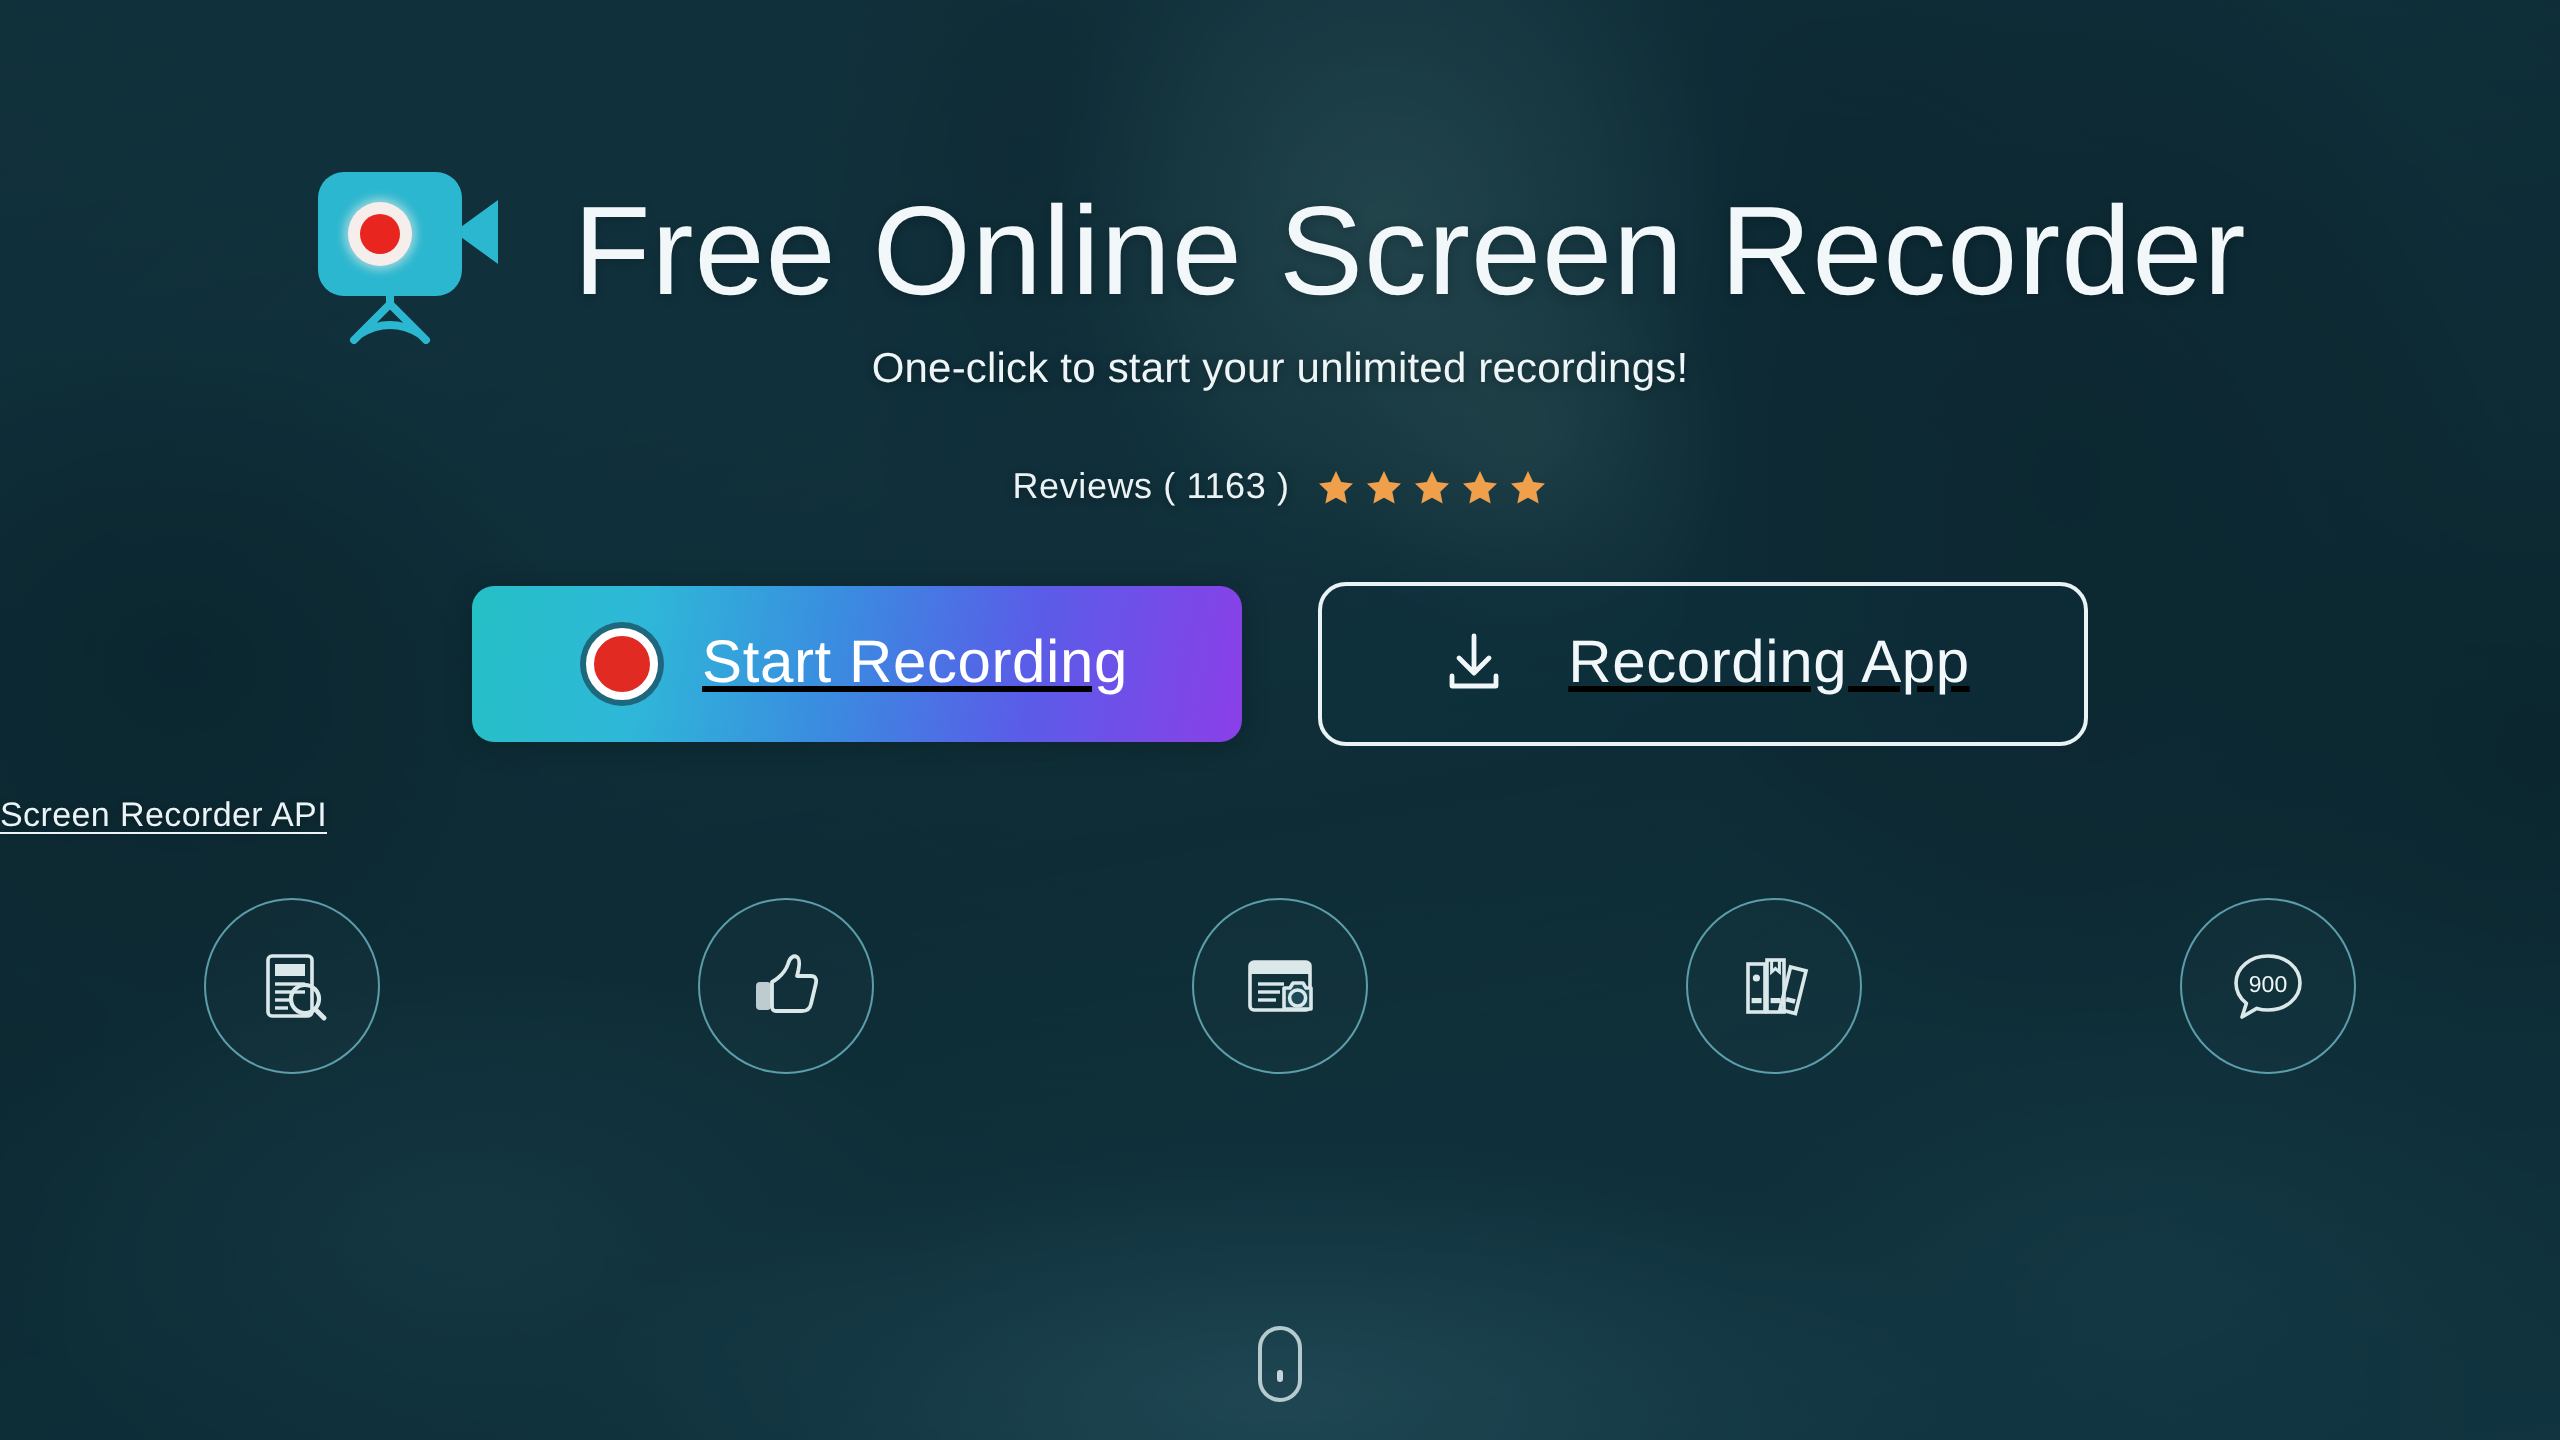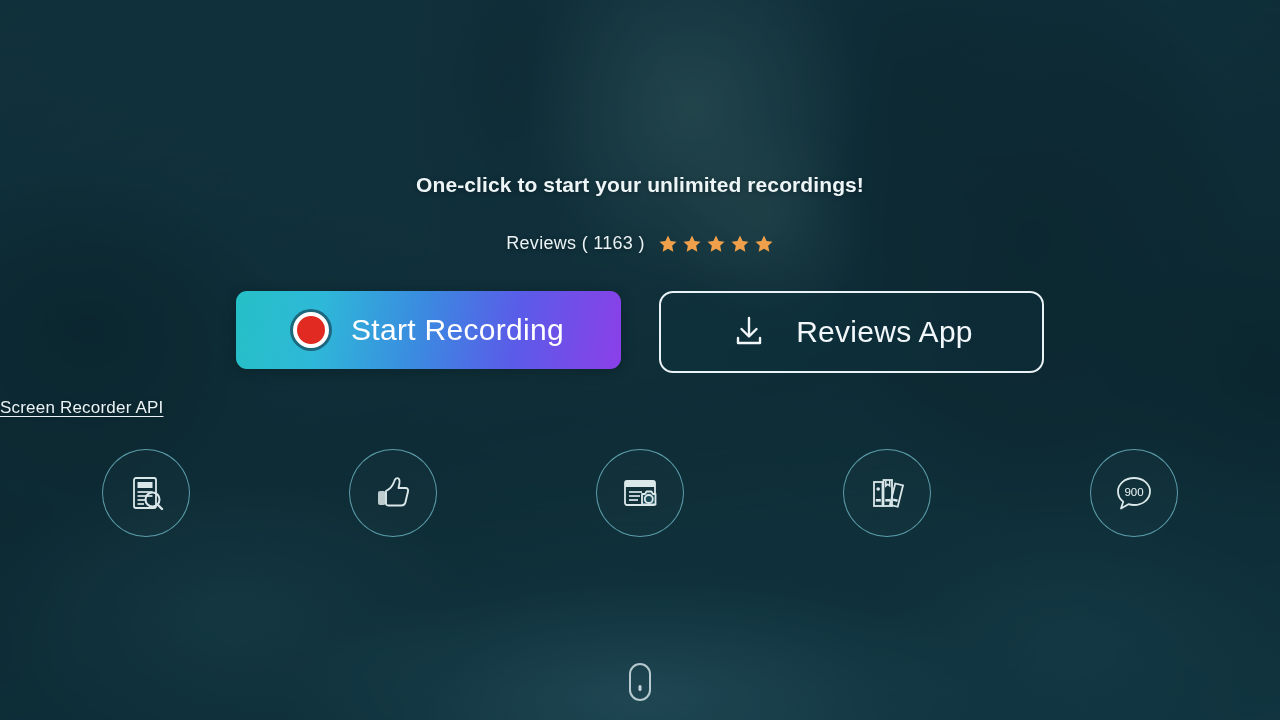--- a/index.html
+++ b/index.html
@@ -112,21 +112,21 @@
     line-height:1;
     white-space:nowrap;
     text-shadow:0 1px 6px rgba(0,0,0,0.22);
   }
 
   .subtitle {
     position:absolute;
     top:173px; left:0; width:100%;
     text-align:center;
     font-size:21px;
-    font-weight:700;
+    font-weight:400;
     color:#eef5f7;
     letter-spacing:0.1px;
     text-shadow:0 1px 5px rgba(0,0,0,0.3);
   }
 
   
   .reviews-row {
     position:absolute;
     top:233px; left:0; width:100%;
     display:flex; align-items:center; justify-content:center;
@@ -138,22 +138,23 @@
     letter-spacing:0.3px;
     text-shadow:0 1px 4px rgba(0,0,0,0.35);
   }
   .stars { display:flex; gap:4px; align-items:center; }
   .star { width:20px; height:20px; display:block; }
 
   
   .btn-row {
     position:absolute;
     top:291px; left:0; width:100%;
-    display:flex; justify-content:center;
+    display:flex; align-items:center; justify-content:center;
     gap:38px;
+    text-decoration:underline;
   }
 
   .btn-record {
     width:385px; height:78px;
     border-radius:11px;
     border:none;
     background:linear-gradient(100deg, #25c0c6 0%, #2eb8d8 22%, #3b8ae0 48%, #5a5ce8 72%, #8b3fe8 100%);
     display:flex; align-items:center; justify-content:center;
     gap:22px;
     cursor:pointer;
@@ -243,20 +244,32 @@
 <body>
 
 <div id="stage">
 
   <div class="bg-photo"></div>
   <div class="bg-tint"></div>
   <div class="bg-tint2"></div>
 
   <div class="content">
 
+    <div class="header-row">
+      <div class="logo">
+        <div class="logo-body"></div>
+        <div class="logo-horn"></div>
+        <div class="logo-lens-outer"></div>
+        <div class="logo-lens-inner"></div>
+        <svg class="logo-stand" viewBox="0 0 48 30">
+          <path d="M24 0 L24 10 M24 10 L6 28 M24 10 L42 28 M9 25 Q24 16 39 25" stroke="#2bb7cf" stroke-width="4" fill="none" stroke-linecap="round"></path>
+        </svg>
+      </div>
+      <h1 class="title">Free Online Screen Recorder</h1>
+    </div>
 
     <div class="subtitle">One-click to start your unlimited recordings!</div>
 
     <div class="reviews-row">
       <span class="reviews-label">Reviews ( 1163 )</span>
       <span class="stars">
         <svg class="star" viewBox="0 0 24 24">
             <path fill="#f0a04b" d="M12 1.8l3.1 6.6 7.1.9-5.2 4.9 1.4 7.1-6.4-3.5-6.4 3.5 1.4-7.1L1.8 9.3l7.1-.9z"></path>
           </svg>
         <svg class="star" viewBox="0 0 24 24">
@@ -278,21 +291,21 @@
       <div class="btn-record">
         <span class="rec-dot"></span>
         <span class="btn-record-label">Start Recording</span>
       </div>
 
       <div class="btn-download">
         <svg class="dl-icon" viewBox="0 0 38 38">
           <path d="M19 5 L19 23 M11.5 16 L19 23.5 L26.5 16" stroke="#f2f8fa" stroke-width="2.4" fill="none" stroke-linecap="round" stroke-linejoin="round"></path>
           <path d="M8 25 L8 30 L30 30 L30 25" stroke="#f2f8fa" stroke-width="2.4" fill="none" stroke-linecap="round" stroke-linejoin="round"></path>
         </svg>
-        <span class="btn-download-label">Reviews App</span>
+        <span class="btn-download-label">Recording App</span>
       </div>
     </div>
 
     <div class="api-link-wrap">
       <span class="api-link">Screen Recorder API</span>
     </div>
 
     <div class="features">
 
       <div class="feature">

